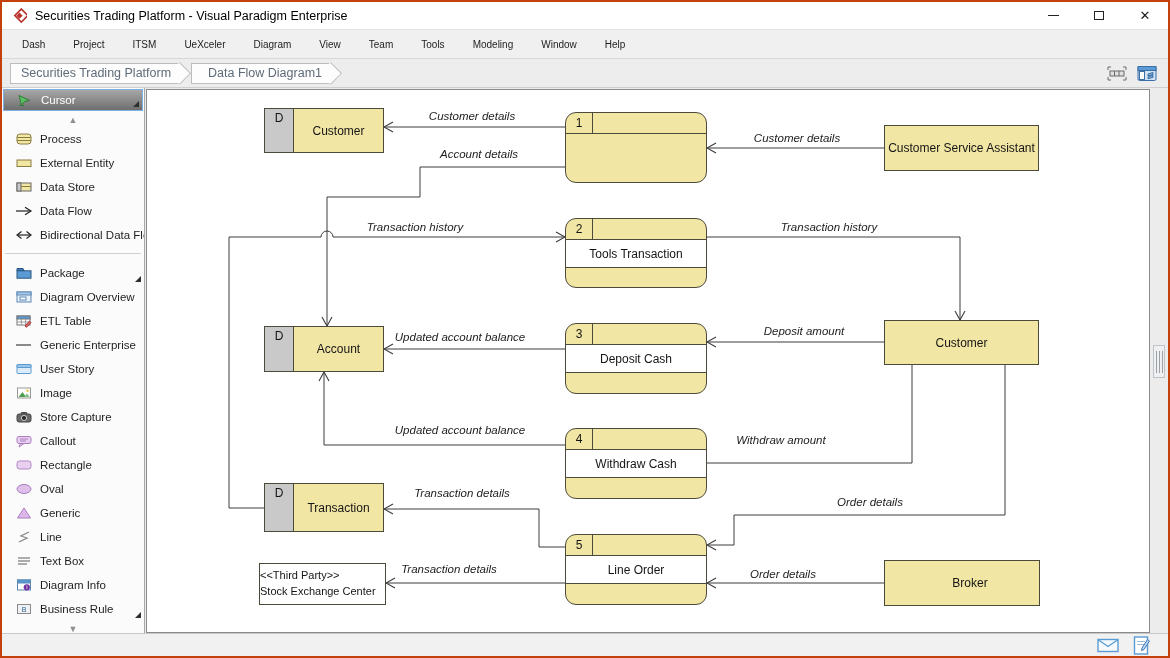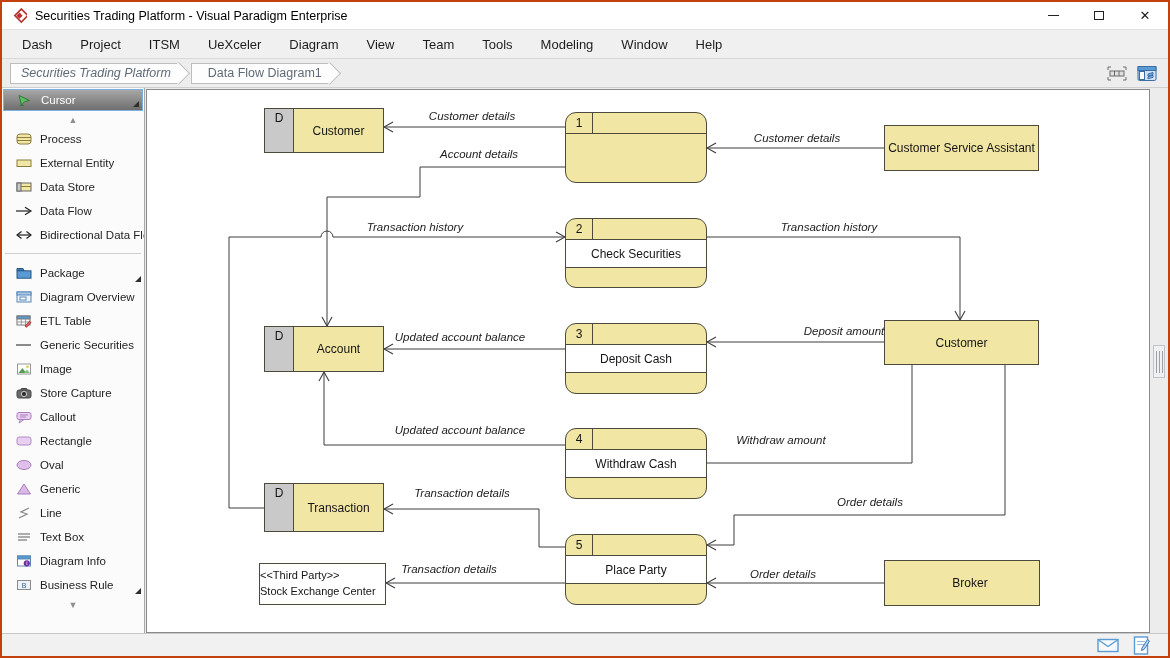--- a/index.html
+++ b/index.html
@@ -15,30 +15,30 @@
   .title { font-size:12.5px; color:#000; }
   .win-controls { margin-left:auto; display:flex; height:100%; }
   .win-btn { width:46px; height:100%; display:flex; align-items:center; justify-content:center; cursor:default; }
   .min-glyph { width:11px; height:1.5px; background:#222; display:block; }
   .max-glyph { width:10px; height:9px; border:1.4px solid #222; display:block; }
   .close-glyph { font-size:13px; color:#222; }
 
   
   .menubar { height:29px; background:#f0f0f0; display:flex; align-items:center;
              border-bottom:1px solid #d8d8d8; padding-left:6px; flex:0 0 auto; }
-  .menu-item { padding:0 14px; font-size:13px; color:#1d1d1d; line-height:29px; }
+  .menu-item { padding:0 14px; font-size:10px; color:#1d1d1d; line-height:29px; }
 
   
   .crumbbar { height:29px; background:#ededed; border-bottom:1px solid #cfcfcf;
               display:flex; align-items:center; padding-left:8px; flex:0 0 auto; }
   .crumbs { display:flex; align-items:center; height:100%; }
   .crumb { position:relative; background:#fdfdfd; border:1px solid #bdbdbd; border-right:none;
            height:21px; line-height:19px; font-size:12.5px; color:#5f6b78;
            padding:0 8px 0 16px; margin-right:12px; }
-  .crumb:first-child { padding-left:10px;font-style:italic; }
+  .crumb:first-child { padding-left:10px; }
   .crumb::after { content:''; position:absolute; right:-8px; top:50%; width:14.5px; height:14.5px;
                   transform:translateY(-50%) rotate(45deg); border-top:1px solid #bdbdbd;
                   border-right:1px solid #bdbdbd; background:#fdfdfd; }
   .crumb .ct { position:relative; z-index:2; }
   .crumb-icons { margin-left:auto; display:flex; gap:8px; margin-right:10px; align-items:center; }
   .crumb-icons .cicon { display:inline-flex; }
 
   
   .bodyrow { height:545px; display:flex; flex:0 0 auto; }
 
@@ -256,21 +256,30 @@
             </svg>
           </span>
           <span>ETL Table</span>
         </div>
         <div class="tb-item">
           <span class="tb-icon">
             <svg width="18" height="14">
               <line x1="1" y1="7" x2="16" y2="7" stroke="#8a8a8a" stroke-width="2"></line>
             </svg>
           </span>
-          <span>Generic Securities</span>
+          <span>Generic Enterprise</span>
+        </div>
+        <div class="tb-item">
+          <span class="tb-icon">
+            <svg width="16" height="14">
+              <rect x="1" y="2.5" width="14" height="9" rx="1" fill="#dcecf8" stroke="#5b9bd5"></rect>
+              <rect x="1" y="2.5" width="14" height="3" rx="1" fill="#9cc4e6" stroke="#5b9bd5"></rect>
+            </svg>
+          </span>
+          <span>User Story</span>
         </div>
         <div class="tb-item">
           <span class="tb-icon">
             <svg width="16" height="14">
               <rect x="1.5" y="2" width="13" height="10" fill="#fdfdfd" stroke="#999"></rect>
               <path d="M2.5,11 L6.5,6 L10,11 Z" fill="#4d9e4d"></path>
               <path d="M8,11 L11,7.5 L13.8,11 Z" fill="#7ec27e"></path>
               <circle cx="11.5" cy="4.8" r="1.3" fill="#e8c94a"></circle>
             </svg>
           </span>
@@ -387,42 +396,42 @@
           <div class="node process" style="left: 418px; top: 22px; width: 142px; height: 71px;">
             <div class="p-head">
               <span class="p-num">1</span>
             </div>
             <div class="p-foot"></div>
           </div>
           <div class="node process" style="left: 418px; top: 128px; width: 142px; height: 70px;">
             <div class="p-head">
               <span class="p-num">2</span>
             </div>
-            <div class="p-name">Check Securities</div>
+            <div class="p-name">Tools Transaction</div>
             <div class="p-foot"></div>
           </div>
           <div class="node process" style="left: 418px; top: 233px; width: 142px; height: 71px;">
             <div class="p-head">
               <span class="p-num">3</span>
             </div>
             <div class="p-name">Deposit Cash</div>
             <div class="p-foot"></div>
           </div>
           <div class="node process" style="left: 418px; top: 338px; width: 142px; height: 71px;">
             <div class="p-head">
               <span class="p-num">4</span>
             </div>
             <div class="p-name">Withdraw Cash</div>
             <div class="p-foot"></div>
           </div>
           <div class="node process" style="left: 418px; top: 444px; width: 142px; height: 71px;">
             <div class="p-head">
               <span class="p-num">5</span>
             </div>
-            <div class="p-name">Place Party</div>
+            <div class="p-name">Line Order</div>
             <div class="p-foot"></div>
           </div>
           <div class="node datastore" style="left: 117px; top: 18px; width: 120px; height: 45px;">
             <div class="ds-side">D</div>
             <div class="ds-name">Customer</div>
           </div>
           <div class="node datastore" style="left: 117px; top: 236px; width: 120px; height: 46px;">
             <div class="ds-side">D</div>
             <div class="ds-name">Account</div>
           </div>
@@ -441,21 +450,21 @@
           </div>
           <div class="node third" style="left: 112px; top: 473px; width: 127px; height: 42px;">
             <span>&lt;&lt;Third Party&gt;&gt;</span>
             <span>Stock Exchange Center</span>
           </div>
           <div class="flow-label" style="left: 325px; top: 20px;">Customer details</div>
           <div class="flow-label" style="left: 650px; top: 42px;">Customer details</div>
           <div class="flow-label" style="left: 332px; top: 58px;">Account details</div>
           <div class="flow-label" style="left: 268px; top: 131px;">Transaction history</div>
           <div class="flow-label" style="left: 682px; top: 131px;">Transaction history</div>
-          <div class="flow-label" style="left: 657px; top: 235px; margin-left: 40px;">Deposit amount</div>
+          <div class="flow-label" style="left: 657px; top: 235px;">Deposit amount</div>
           <div class="flow-label" style="left: 313px; top: 241px;">Updated account balance</div>
           <div class="flow-label" style="left: 313px; top: 334px;">Updated account balance</div>
           <div class="flow-label" style="left: 634px; top: 344px;">Withdraw amount</div>
           <div class="flow-label" style="left: 723px; top: 406px;">Order details</div>
           <div class="flow-label" style="left: 315px; top: 397px;">Transaction details</div>
           <div class="flow-label" style="left: 302px; top: 473px;">Transaction details</div>
           <div class="flow-label" style="left: 636px; top: 478px;">Order details</div>
         </div>
       <div class="splitter-grip">
           <i></i>

